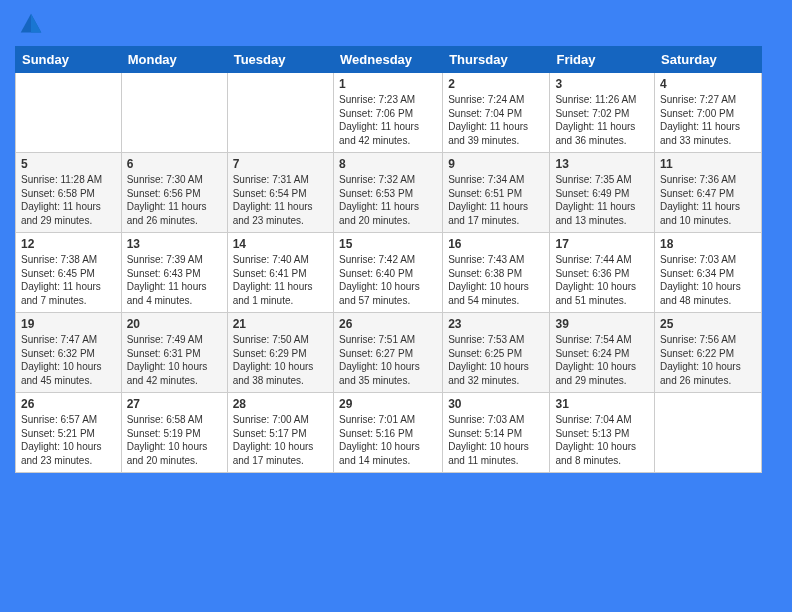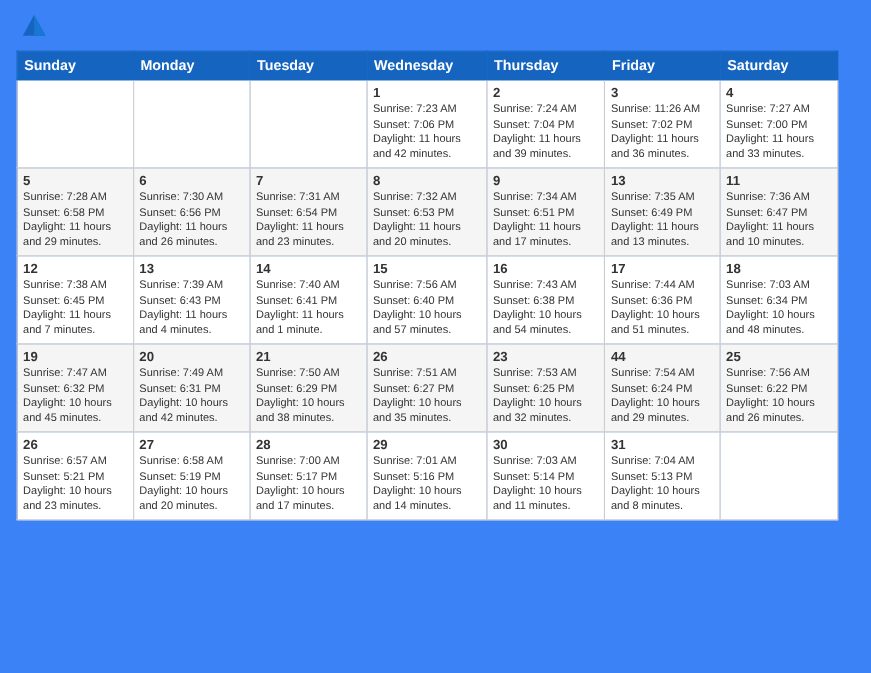--- a/index.html
+++ b/index.html
@@ -156,21 +156,21 @@
           <td>
             <span class="day-number">4</span>
             <div class="day-info">Sunrise: 7:27 AM
 Sunset: 7:00 PM
 Daylight: 11 hours and 33 minutes.</div>
           </td>
         </tr>
         <tr>
           <td>
             <span class="day-number">5</span>
-            <div class="day-info">Sunrise: 7:28 AM
+            <div class="day-info">Sunrise: 11:28 AM
 Sunset: 6:58 PM
 Daylight: 11 hours and 29 minutes.</div>
           </td>
           <td>
             <span class="day-number">6</span>
             <div class="day-info">Sunrise: 7:30 AM
 Sunset: 6:56 PM
 Daylight: 11 hours and 26 minutes.</div>
           </td>
           <td>
@@ -218,21 +218,21 @@
 Daylight: 11 hours and 4 minutes.</div>
           </td>
           <td>
             <span class="day-number">14</span>
             <div class="day-info">Sunrise: 7:40 AM
 Sunset: 6:41 PM
 Daylight: 11 hours and 1 minute.</div>
           </td>
           <td>
             <span class="day-number">15</span>
-            <div class="day-info">Sunrise: 7:56 AM
+            <div class="day-info">Sunrise: 7:42 AM
 Sunset: 6:40 PM
 Daylight: 10 hours and 57 minutes.</div>
           </td>
           <td>
             <span class="day-number">16</span>
             <div class="day-info">Sunrise: 7:43 AM
 Sunset: 6:38 PM
 Daylight: 10 hours and 54 minutes.</div>
           </td>
           <td>
@@ -273,21 +273,21 @@
 Sunset: 6:27 PM
 Daylight: 10 hours and 35 minutes.</div>
           </td>
           <td>
             <span class="day-number">23</span>
             <div class="day-info">Sunrise: 7:53 AM
 Sunset: 6:25 PM
 Daylight: 10 hours and 32 minutes.</div>
           </td>
           <td>
-            <span class="day-number">44</span>
+            <span class="day-number">39</span>
             <div class="day-info">Sunrise: 7:54 AM
 Sunset: 6:24 PM
 Daylight: 10 hours and 29 minutes.</div>
           </td>
           <td>
             <span class="day-number">25</span>
             <div class="day-info">Sunrise: 7:56 AM
 Sunset: 6:22 PM
 Daylight: 10 hours and 26 minutes.</div>
           </td>

